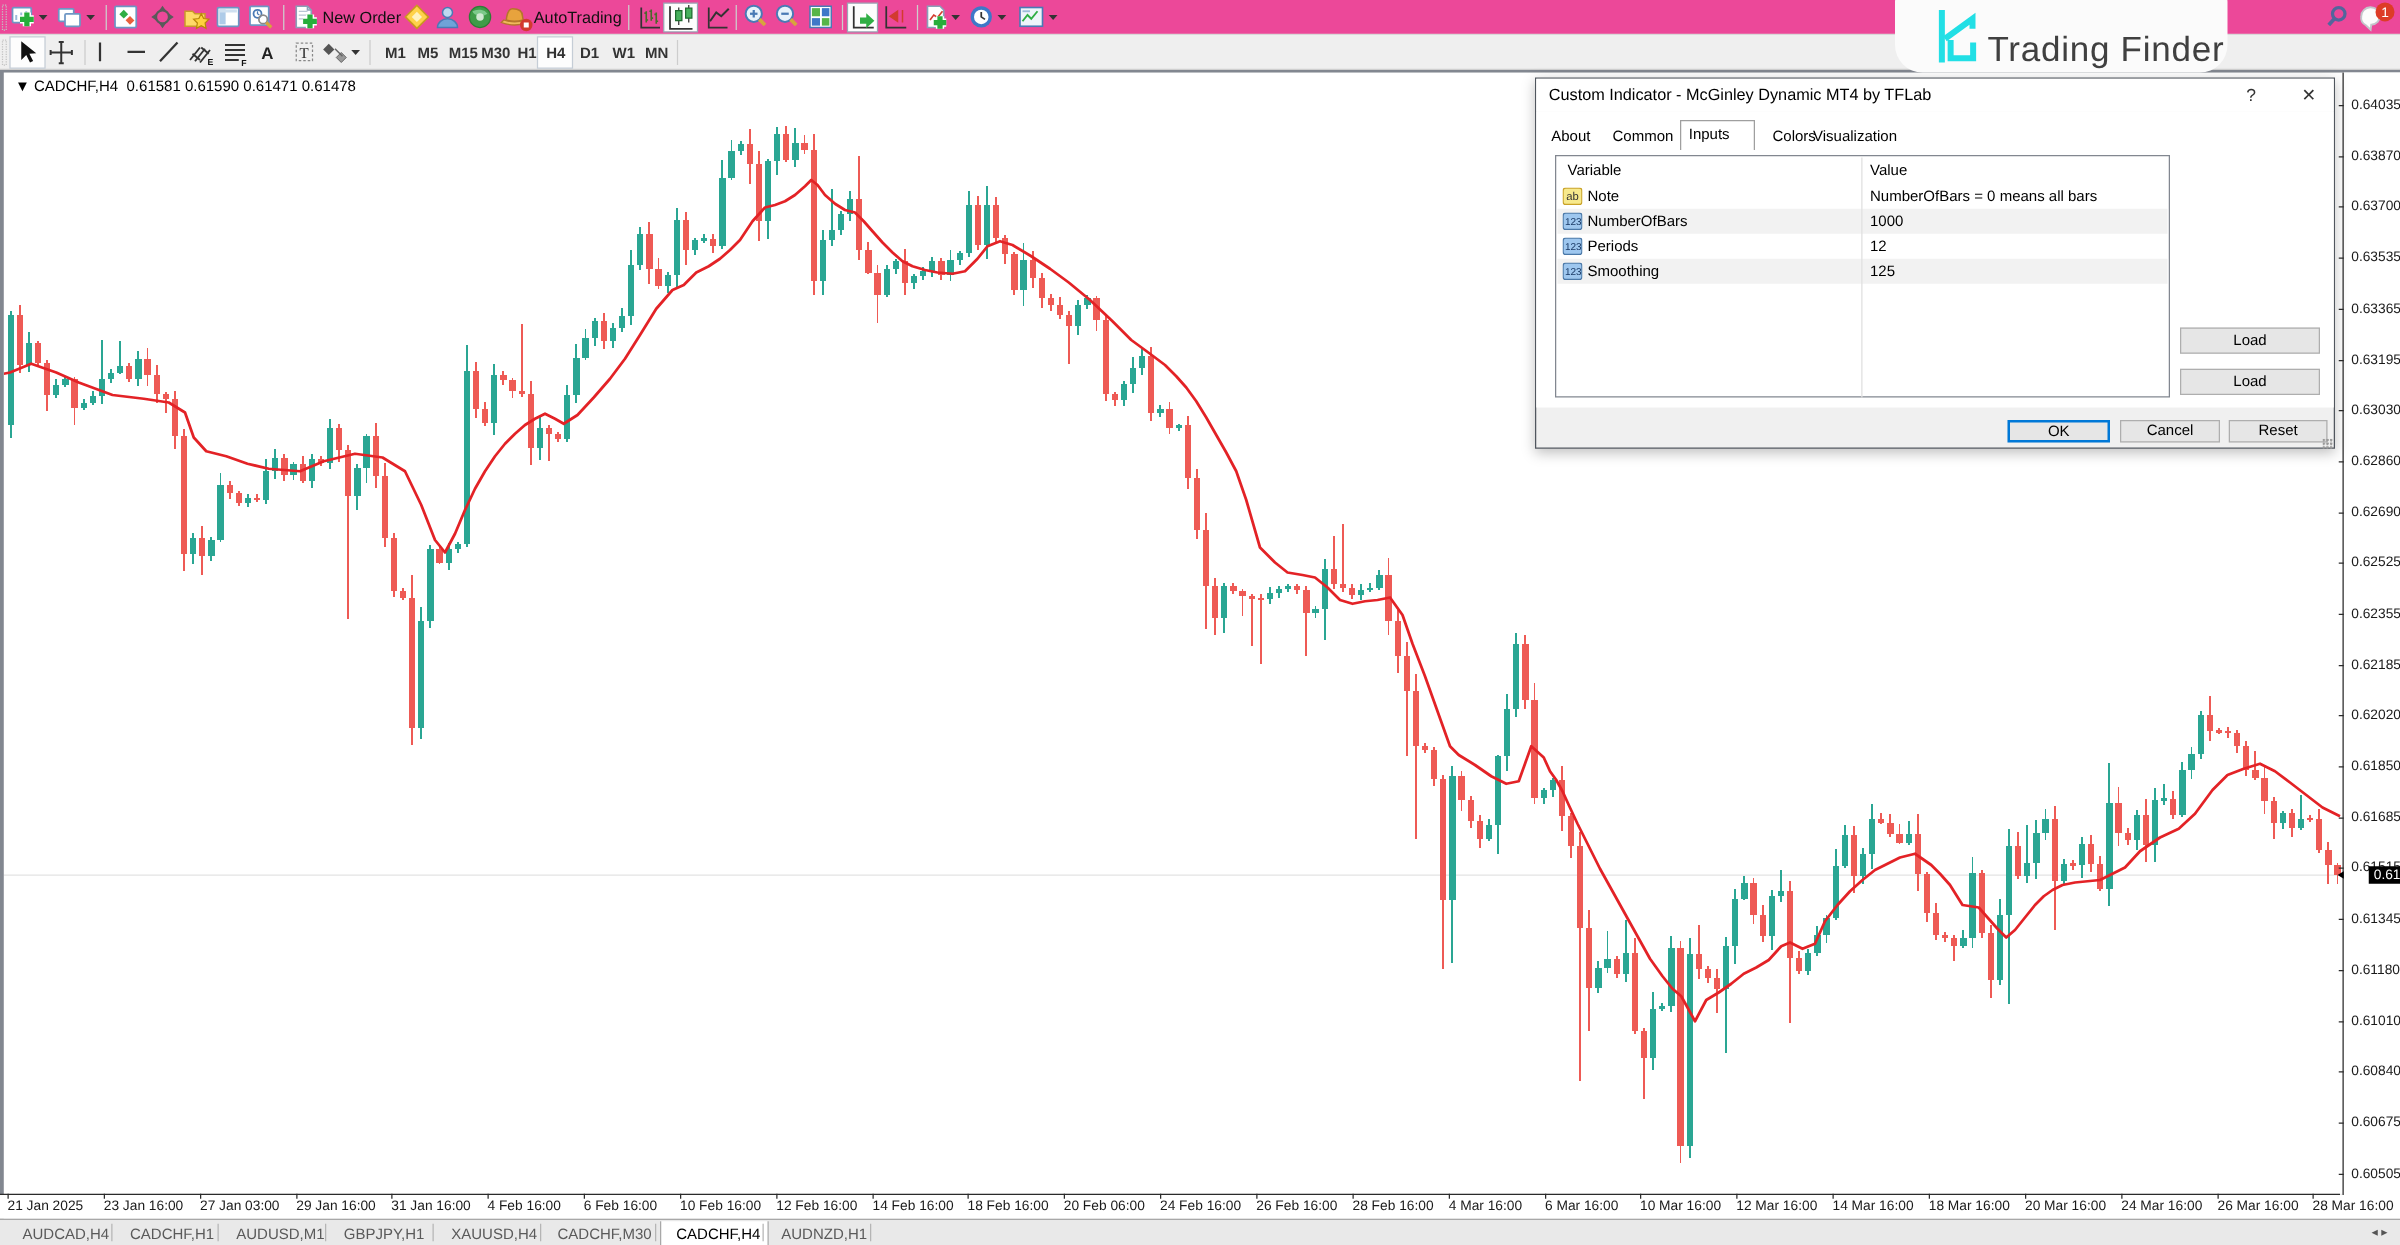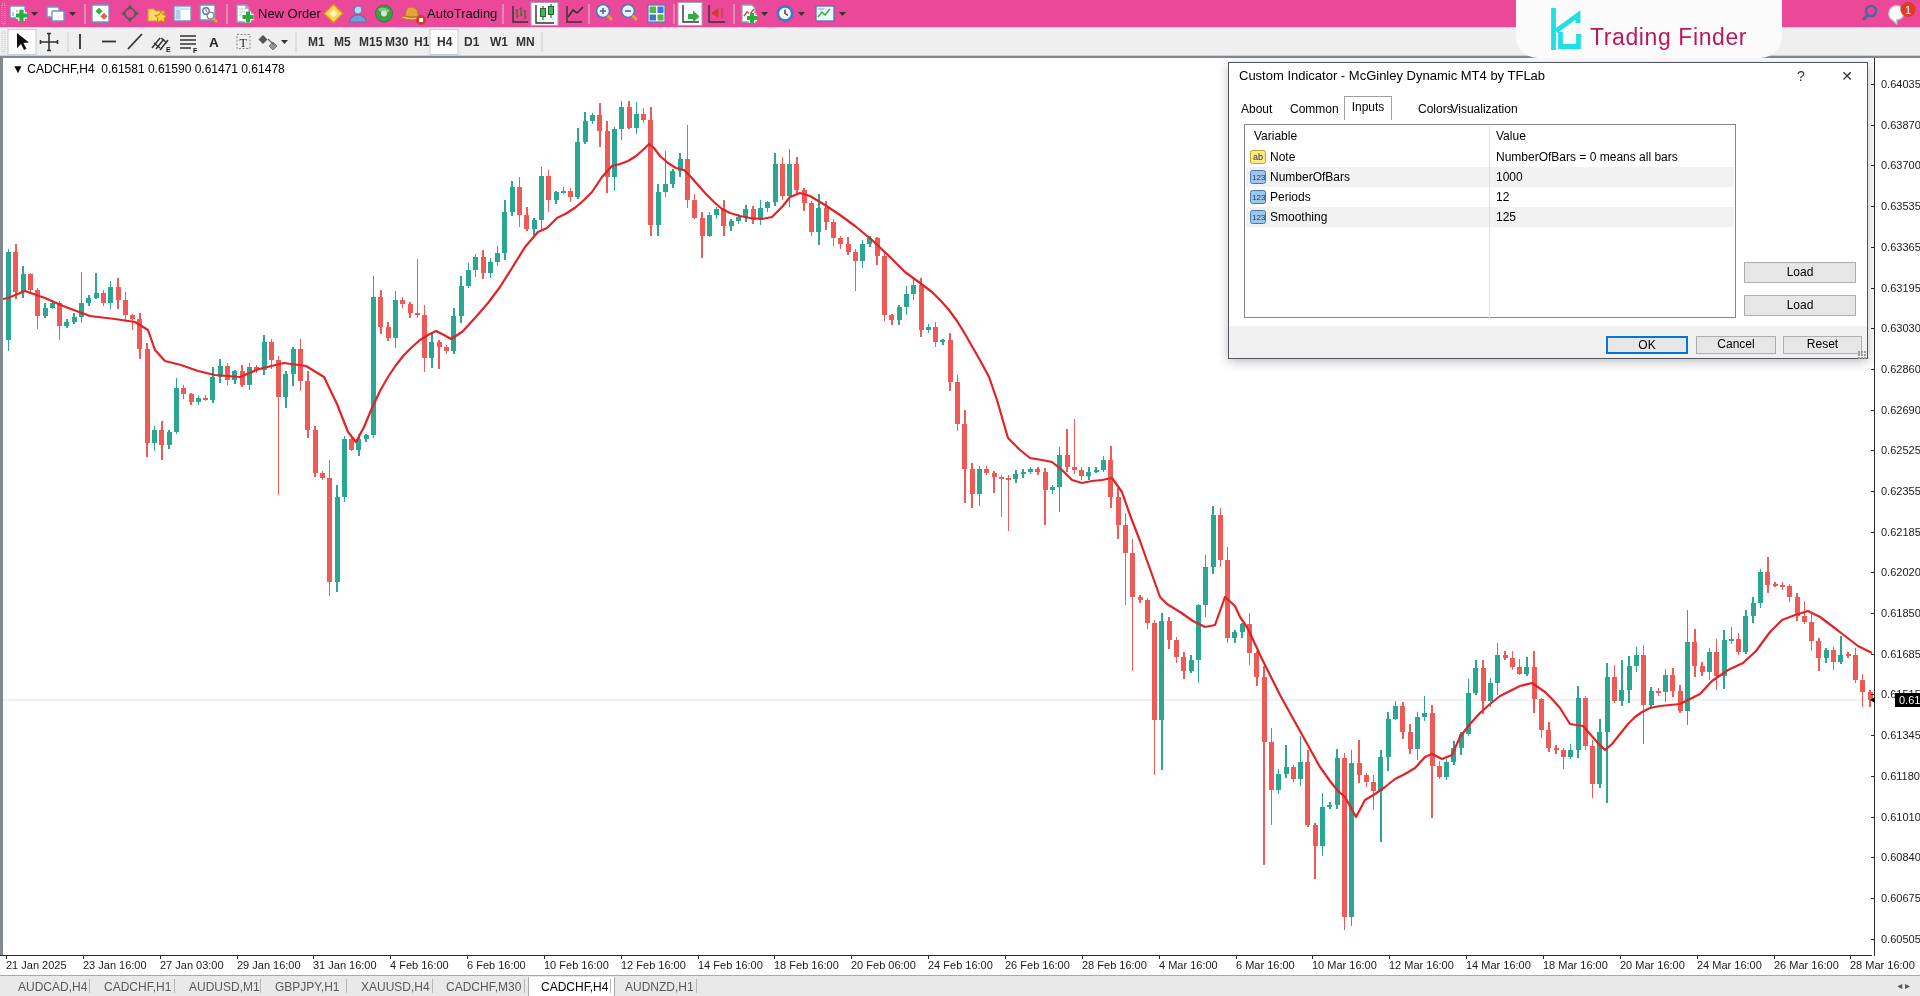--- a/index.html
+++ b/index.html
@@ -32,21 +32,21 @@
 .dtab { position:absolute; top:10px; height:20px; line-height:20px; font-size:12px; color:#000; padding:0 6px; z-index:11; }
 .dtabsel { background:#fff; border:1px solid #9f9f9f; border-bottom:none; height:24px; top:7px; }
 #dtable { position:absolute; left:15px; top:35px; width:492px; height:194px; border:1px solid #828790; background:#fff; }
 .drow { position:absolute; left:1px; width:488px; height:20px; }
 .dgray { background:#f2f2f2; }
 .dvar { position:absolute; left:24px; top:3px; font-size:12px; color:#000; }
 .dval { position:absolute; left:250px; top:3px; font-size:12px; color:#000; }
 .dbtn { position:absolute; width:80px; height:21px; background:#e6e6e6; border:1px solid #aeaeae; font-size:12px; color:#000; text-align:center; line-height:19px; }
 
 #wm { position:absolute; left:1516px; top:-20px; width:266px; height:78px; background:#fbfbfb; border-radius:22px; z-index:20; }
-#wmtext { position:absolute; left:74px; top:44px; font-size:23px; color:#be185d; letter-spacing:0.6px; }
+#wmtext { position:absolute; left:74px; top:44px; font-size:28px; color:#404040; letter-spacing:0.6px; }
 </style>
 </head>
 <body>
 
 <svg id="chartsvg" class="abs" style="left:0;top:0;z-index:1" width="1920" height="996" viewBox="0 0 1920 996">
 <defs>
       <clipPath id="cclip">
         <rect x="3" y="58" width="1871" height="897"></rect>
       </clipPath>
     </defs>
@@ -825,21 +825,21 @@
   <div id="dlgtitle">Custom Indicator - McGinley Dynamic MT4 by TFLab</div>
   <div id="dlgq">?</div>
   <div id="dlgx">✕</div>
   <div class="dbtn" style="left:377px;top:273px;width:82px;height:18px;border:2px solid #0078d7;line-height:14px">OK</div>
     <div class="dbtn" style="left:467px;top:273px;width:80px;height:18px;line-height:15px">Cancel</div>
     <div class="dbtn" style="left:554px;top:273px;width:79px;height:18px;line-height:15px">Reset</div>
     <div style="position:absolute;left:629px;top:288px;width:8px;height:8px;background-image:radial-gradient(circle at 1px 1px,#9a9a9a 1px,transparent 1.2px);background-size:3px 3px"></div>
     <div id="dlgbody">
       <div class="dtab" style="left:6px;width:38px;text-align:center">About</div>
       <div class="dtab" style="left:55px;width:58px;text-align:center">Common</div>
-      <div class="dtab dtabsel" style="left:115px;width:48px;text-align:center">Inputs</div>
+      <div class="dtab dtabsel" style="left:115px;width:60px;">Inputs</div>
       <div class="dtab" style="left:183px;width:48px;">Colors</div>
       <div class="dtab" style="left:215px;width:80px;text-align:center">Visualization</div>
       <div id="dtable">
         <div class="drow" style="top:1px">
           <span class="dvar" style="left:8px;font-size:12px">Variable</span>
           <span class="dval">Value</span>
         </div>
         <div class="drow" style="top:22px">
           <svg style="position:absolute;left:4px;top:3px" width="16" height="14">
             <rect x="0.5" y="0.5" width="15" height="13" rx="2" fill="#f7e98c" stroke="#c9a227"></rect>

